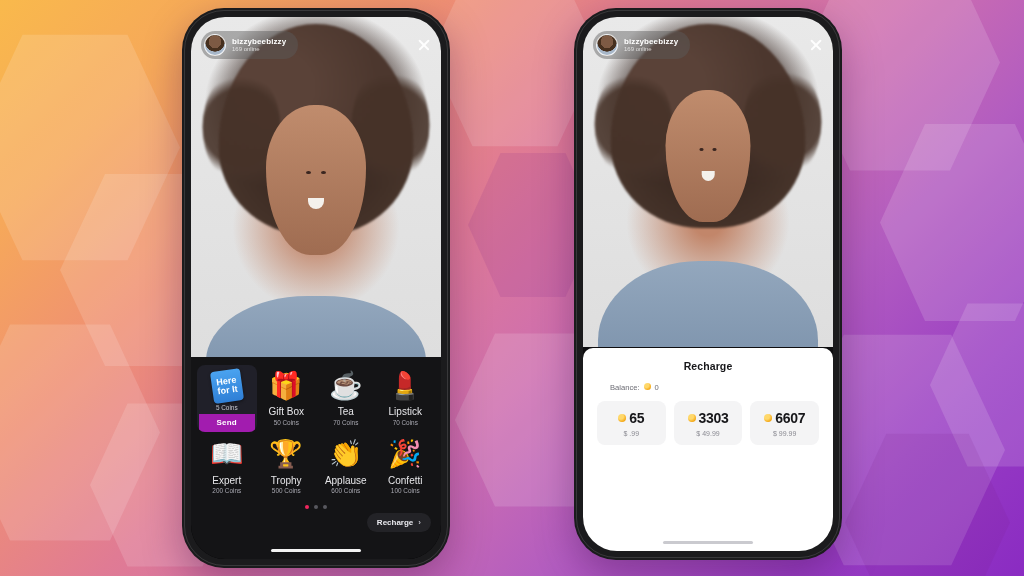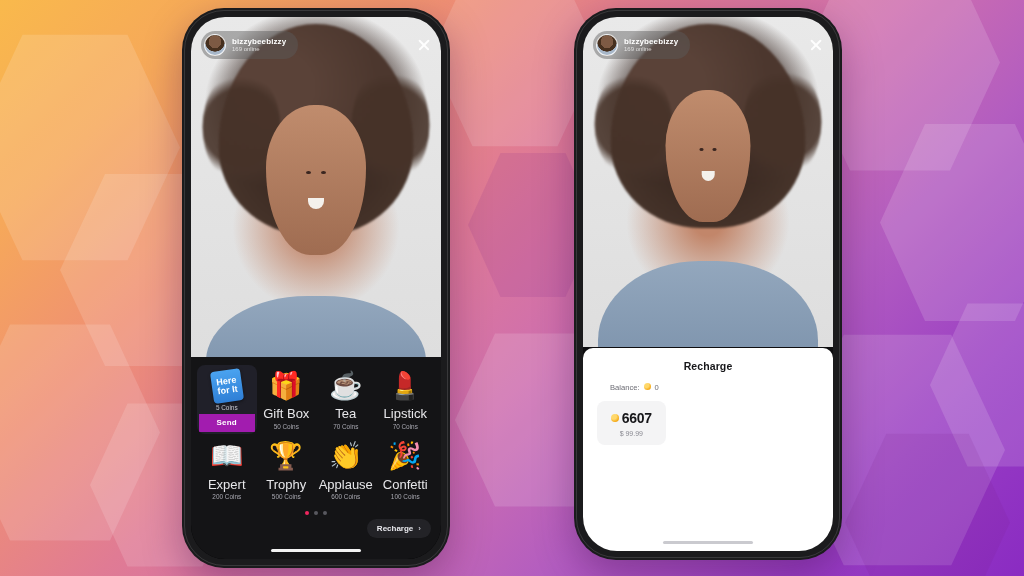--- a/index.html
+++ b/index.html
@@ -165,21 +165,21 @@
   }
   .gift-art { font-size: 27px; line-height: 1; height: 32px; display:flex; align-items:center; }
   .gift-art.sticker {
     font-size: 9px; font-weight: 800; color:#fff;
     background: linear-gradient(#4aa3f0, #2f7fd6);
     border-radius: 4px; padding: 3px 5px;
     transform: rotate(-8deg);
     text-align:center; line-height: 1.05;
     box-shadow: 0 1px 3px rgba(0,0,0,.5);
   }
-  .gift-name { color:#e7e7ea; font-size:13px; margin-top:4px; }
+  .gift-name { color:#e7e7ea; font-size:10px; margin-top:4px; }
   .gift-cost { color:#a9a9b2; font-size:6.4px; margin-top:1.5px; }
   .gift.selected .gift-cost { color:#c9c9d1; margin-bottom:3px; }
   .send-btn {
     width: 100%;
     background: #a21caf;
     color:#fff; font-size:8px; font-weight:700;
     text-align:center; padding: 4px 0 5px;
     letter-spacing:.2px;
   }
   .dots { display:flex; gap:5px; justify-content:center; margin: 7px 0 4px; }
@@ -391,23 +391,37 @@
         <div class="sheet-title">Recharge</div>
 
         <div class="balance">
           <span>Balance:</span>
           <span class="coin sm"></span>
           <span>0</span>
         </div>
 
         <div class="pack-grid">
 
-
-
-
+          <div class="pack">
+            <div class="pack-amount">
+              <span class="coin"></span>
+              <span class="num">65</span>
+            </div>
+            <div class="pack-price">$ .99</div>
+          </div>
+
+
+
+          <div class="pack">
+            <div class="pack-amount">
+              <span class="coin"></span>
+              <span class="num">3303</span>
+            </div>
+            <div class="pack-price">$ 49.99</div>
+          </div>
 
           <div class="pack">
             <div class="pack-amount">
               <span class="coin"></span>
               <span class="num">6607</span>
             </div>
             <div class="pack-price">$ 99.99</div>
           </div>
 
         </div>

